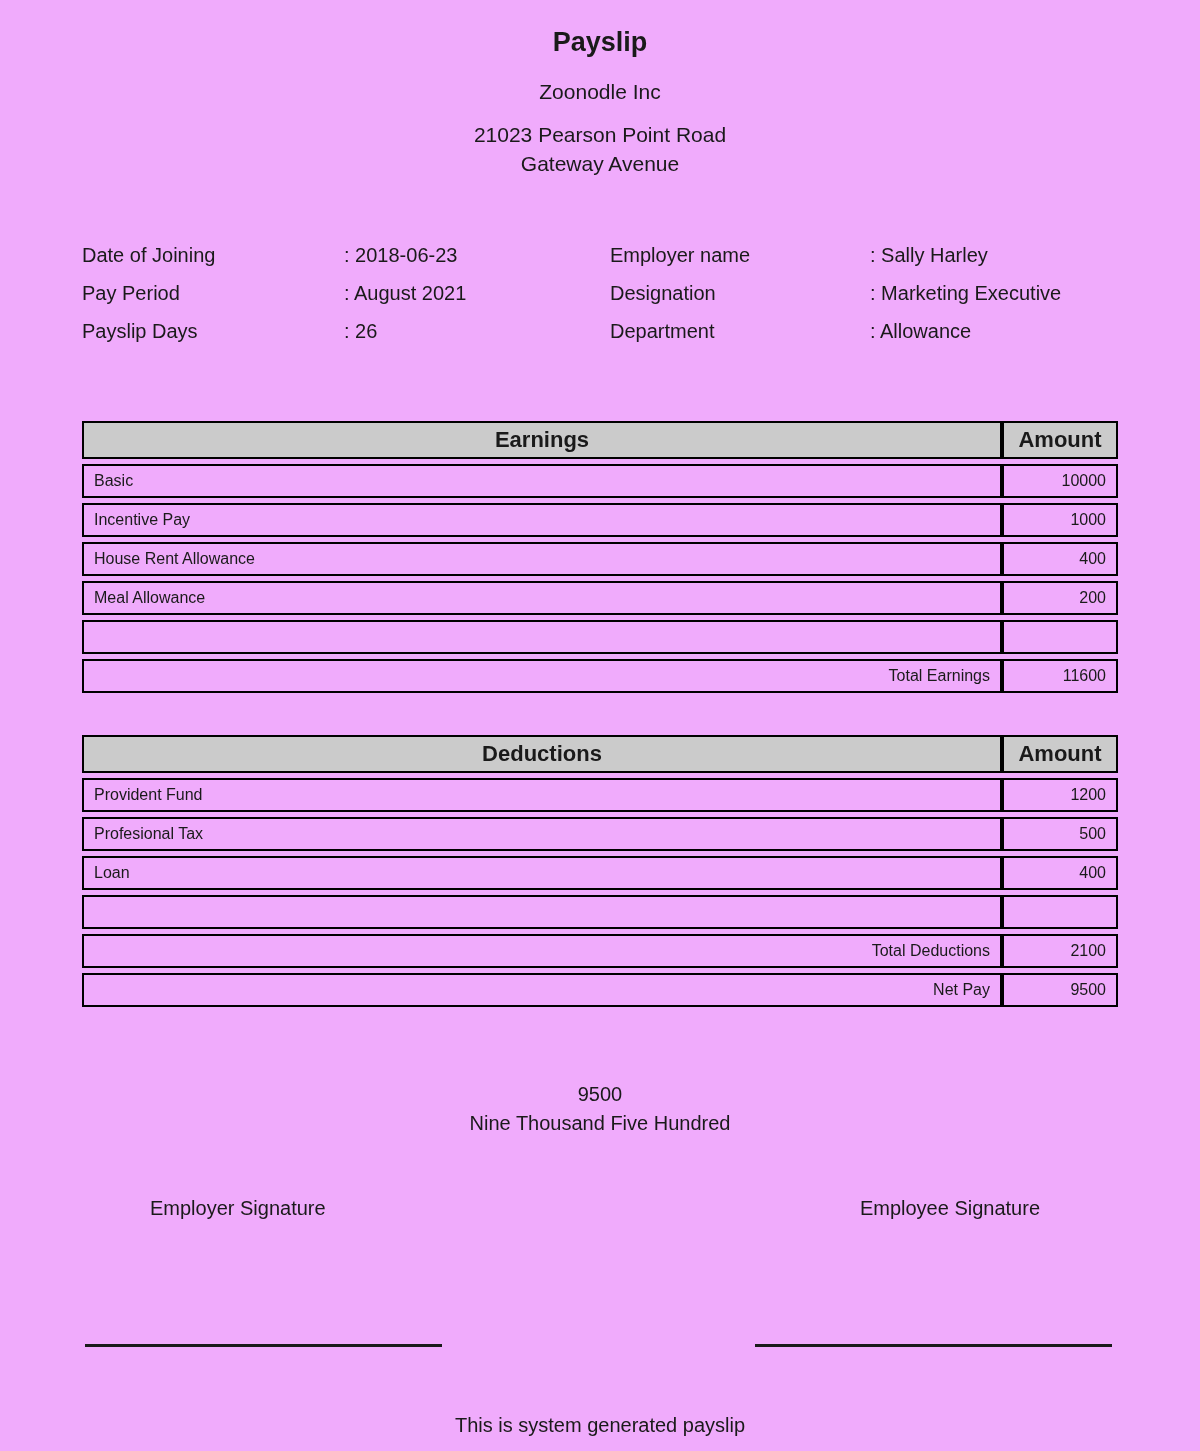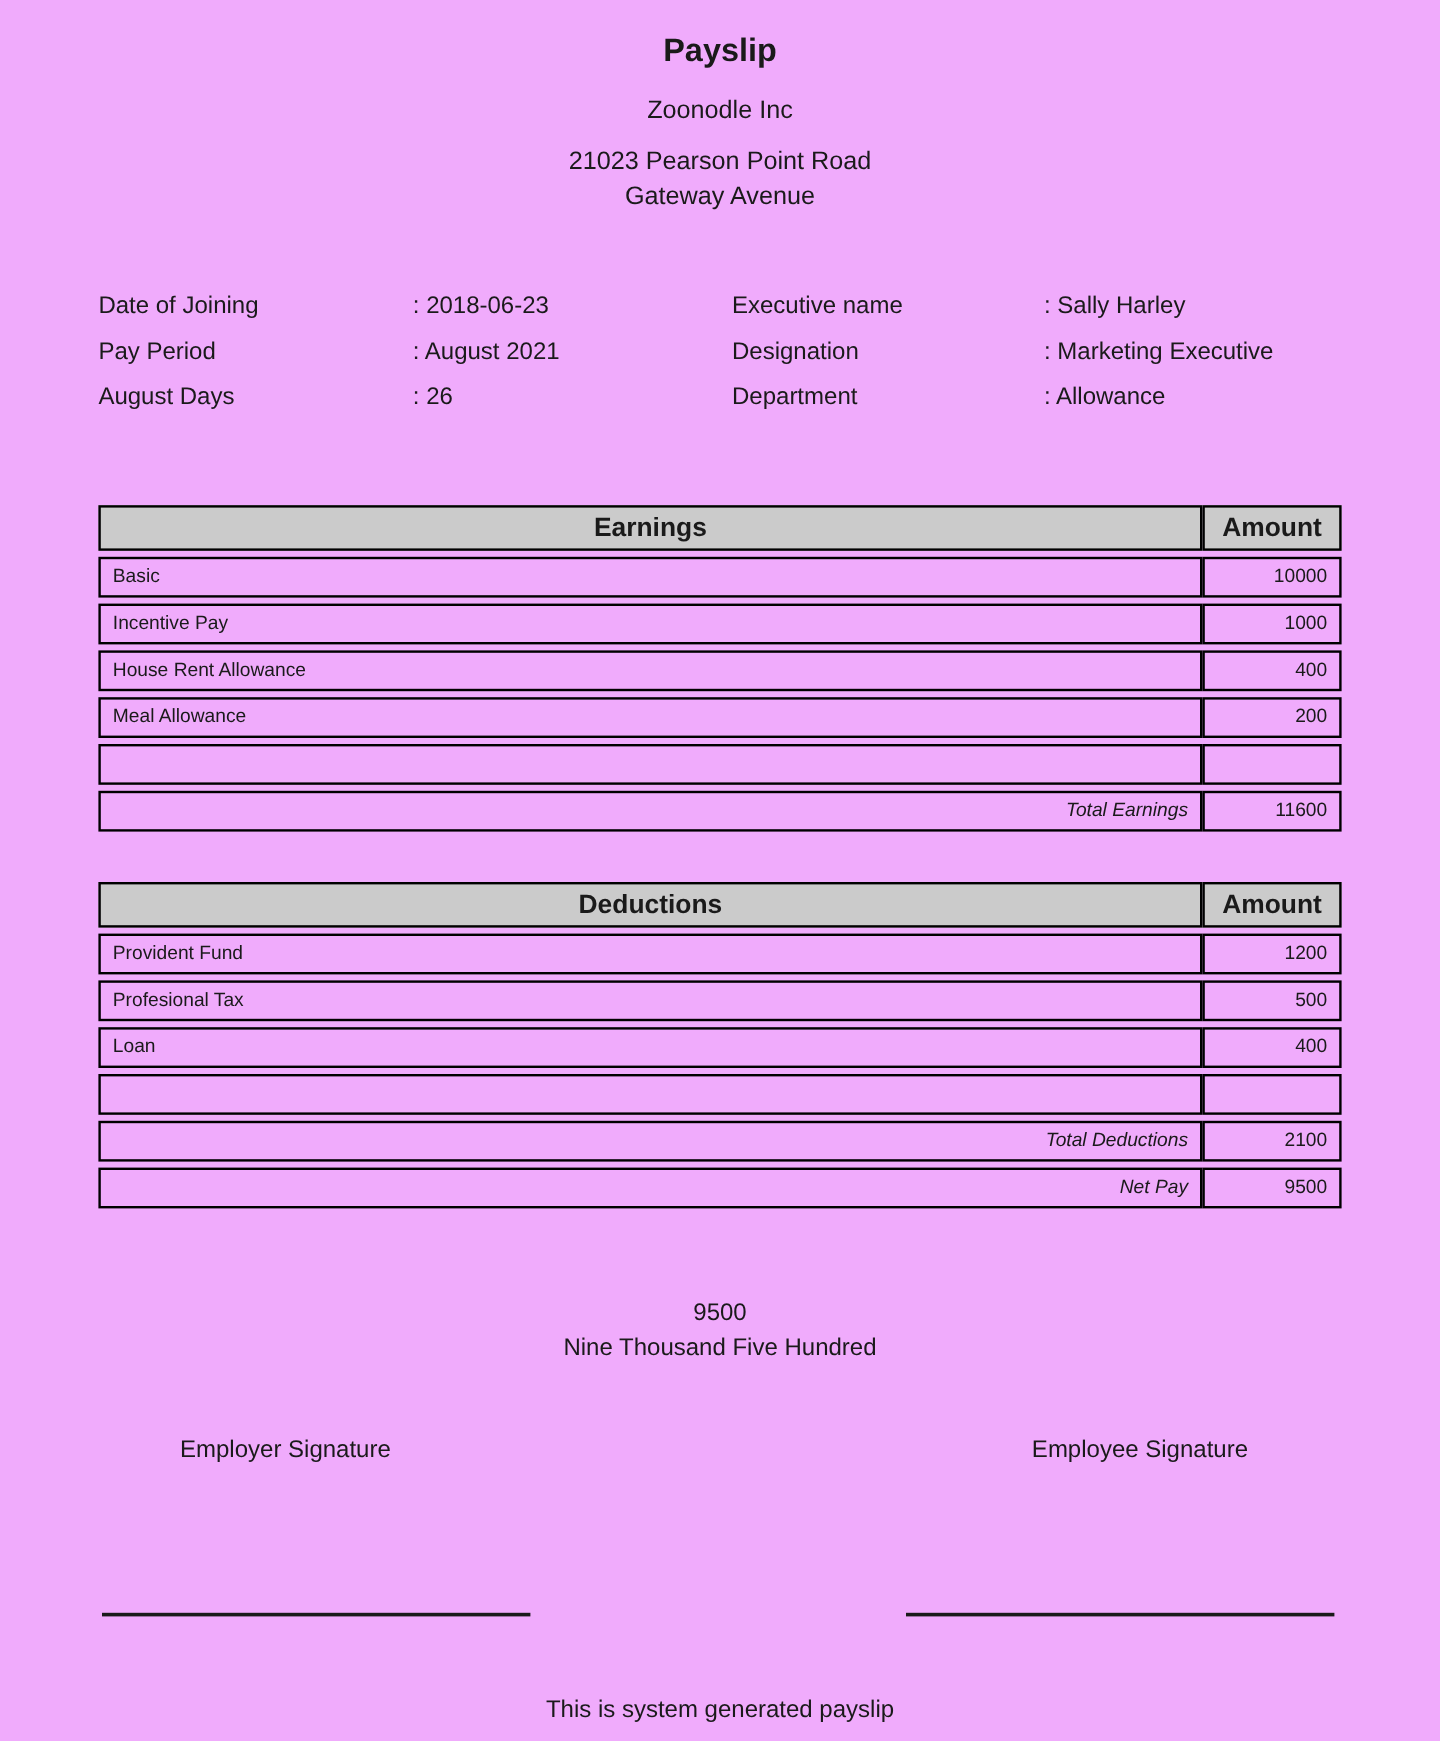--- a/index.html
+++ b/index.html
@@ -54,21 +54,21 @@
   }
   .paytable th {
     background: var(--table-header-bg);
     font-size: 22px;
     font-weight: 700;
     line-height: 26px;
     padding: 4px 10px;
   }
   .paytable td.desc { text-align: left; }
   .paytable td.amount { text-align: right; }
-  .paytable td.total-label { text-align: right; font-style: italic; }
+  .paytable td.total-label { text-align: right; }
   .paytable tr.empty-row td { height: 34px; }
 
   
   .summary { text-align: center; margin-top: 68px; font-size: 20px; line-height: 29px; }
   .signatures { display: flex; justify-content: space-between; margin-top: 58px; font-size: 20px; line-height: 24px; }
   .signatures .sig-left { margin-left: 68px; }
   .signatures .sig-right { margin-right: 78px; }
   .sig-lines { display: flex; justify-content: space-between; margin-top: 124px; }
   .sig-line { width: 357px; height: 3px; background: var(--text); }
   .sig-line.left { margin-left: 3px; }
@@ -93,27 +93,27 @@
     <div class="info-col-left">
       <div class="info-row">
         <span class="info-label">Date of Joining</span>
         <span class="info-value">: 2018-06-23</span>
       </div>
       <div class="info-row">
         <span class="info-label">Pay Period</span>
         <span class="info-value">: August 2021</span>
       </div>
       <div class="info-row">
-        <span class="info-label">August Days</span>
+        <span class="info-label">Payslip Days</span>
         <span class="info-value">: 26</span>
       </div>
     </div>
     <div class="info-col-right">
       <div class="info-row">
-        <span class="info-label">Executive name</span>
+        <span class="info-label">Employer name</span>
         <span class="info-value">: Sally Harley</span>
       </div>
       <div class="info-row">
         <span class="info-label">Designation</span>
         <span class="info-value">: Marketing Executive</span>
       </div>
       <div class="info-row">
         <span class="info-label">Department</span>
         <span class="info-value">: Allowance</span>
       </div>

